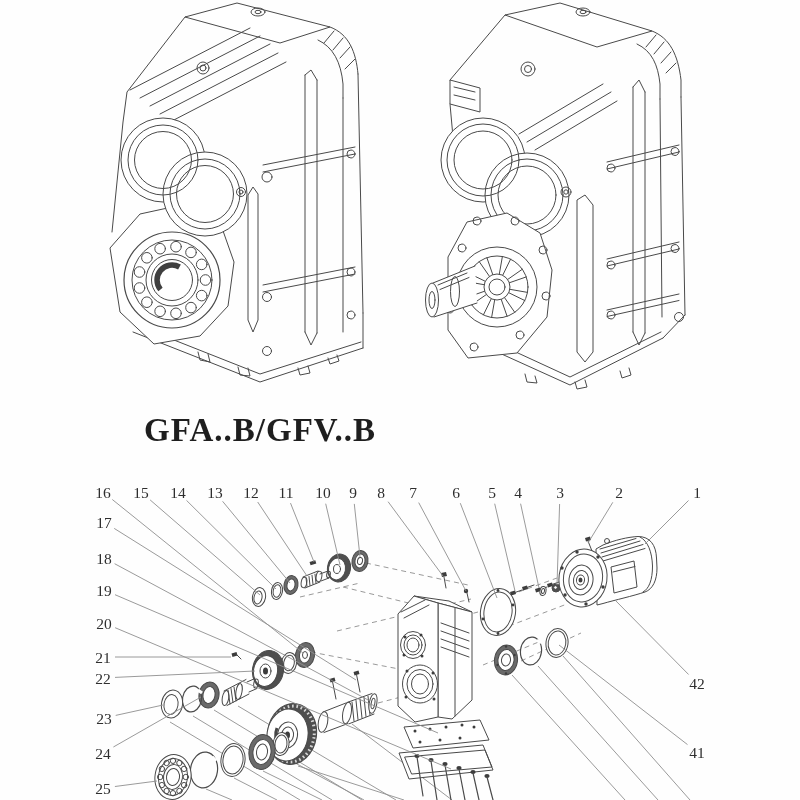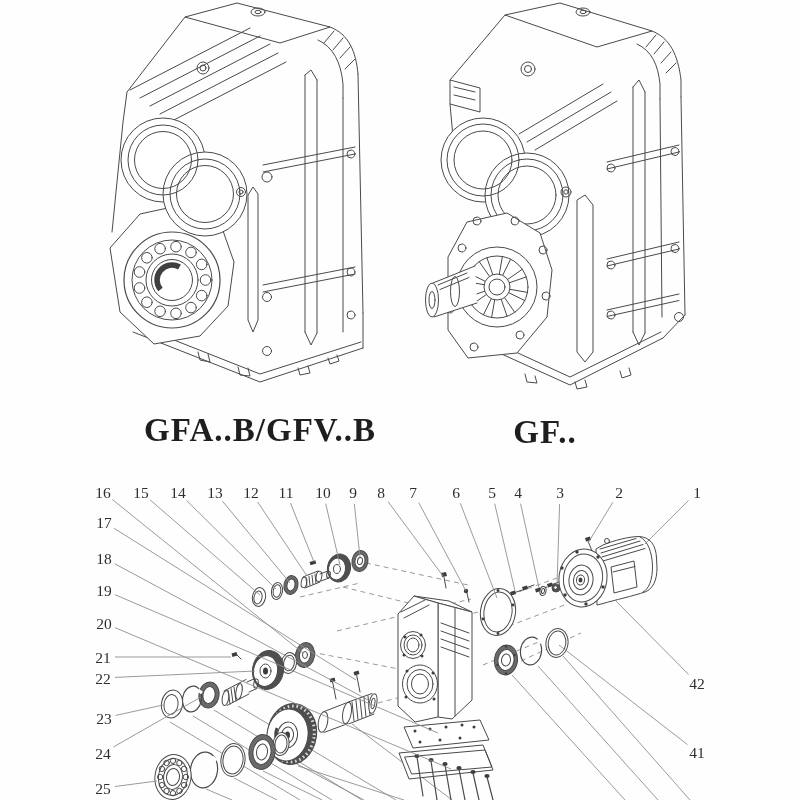--- a/index.html
+++ b/index.html
@@ -177,21 +177,20 @@
         <path class="ln" d="M 28,281 L 70,264 M 29,315 L 72,301"></path>
         <ellipse class="ln" cx="50" cy="289.5" rx="4.5" ry="15"></ellipse>
         <ellipse class="wf" cx="27" cy="298" rx="6.5" ry="17"></ellipse>
         <ellipse class="ln" cx="27" cy="298" rx="3" ry="8.5"></ellipse>
         <path class="ln" d="M 33,283 L 62,271 M 35,287.5 L 64,275.5"></path>
       </g>
     </g>
   </svg>
 
   <div class="model-label" style="left:110px;top:412px;width:300px">GFA..B/GFV..B</div>
-  <div class="model-label" style="left:430px;top:414px;width:230px">GF..</div>
 
   <svg class="svg-abs" style="left:0;top:460px" width="800" height="340" viewBox="0 460 800 340">
 
     <g class="dash">
       <path d="M 366,563 L 468,585 M 343,587 L 433,609 M 337,631 L 471,599 M 311,652 L 399,669 M 378,703 L 424,691 M 300,597 L 360,583"></path>
       <path d="M 502,598 L 557,578 M 509,626 L 567,604 M 483,665 L 541,641 M 521,661 L 581,633 M 430,625 L 478,612 M 252,747 L 317,723"></path>
     </g>
 
     <g class="leader">
       <path d="M 170,722 L 300,800 M 193,716 L 332,800 M 214,710 L 362,800 M 238,706 L 396,800"></path>

